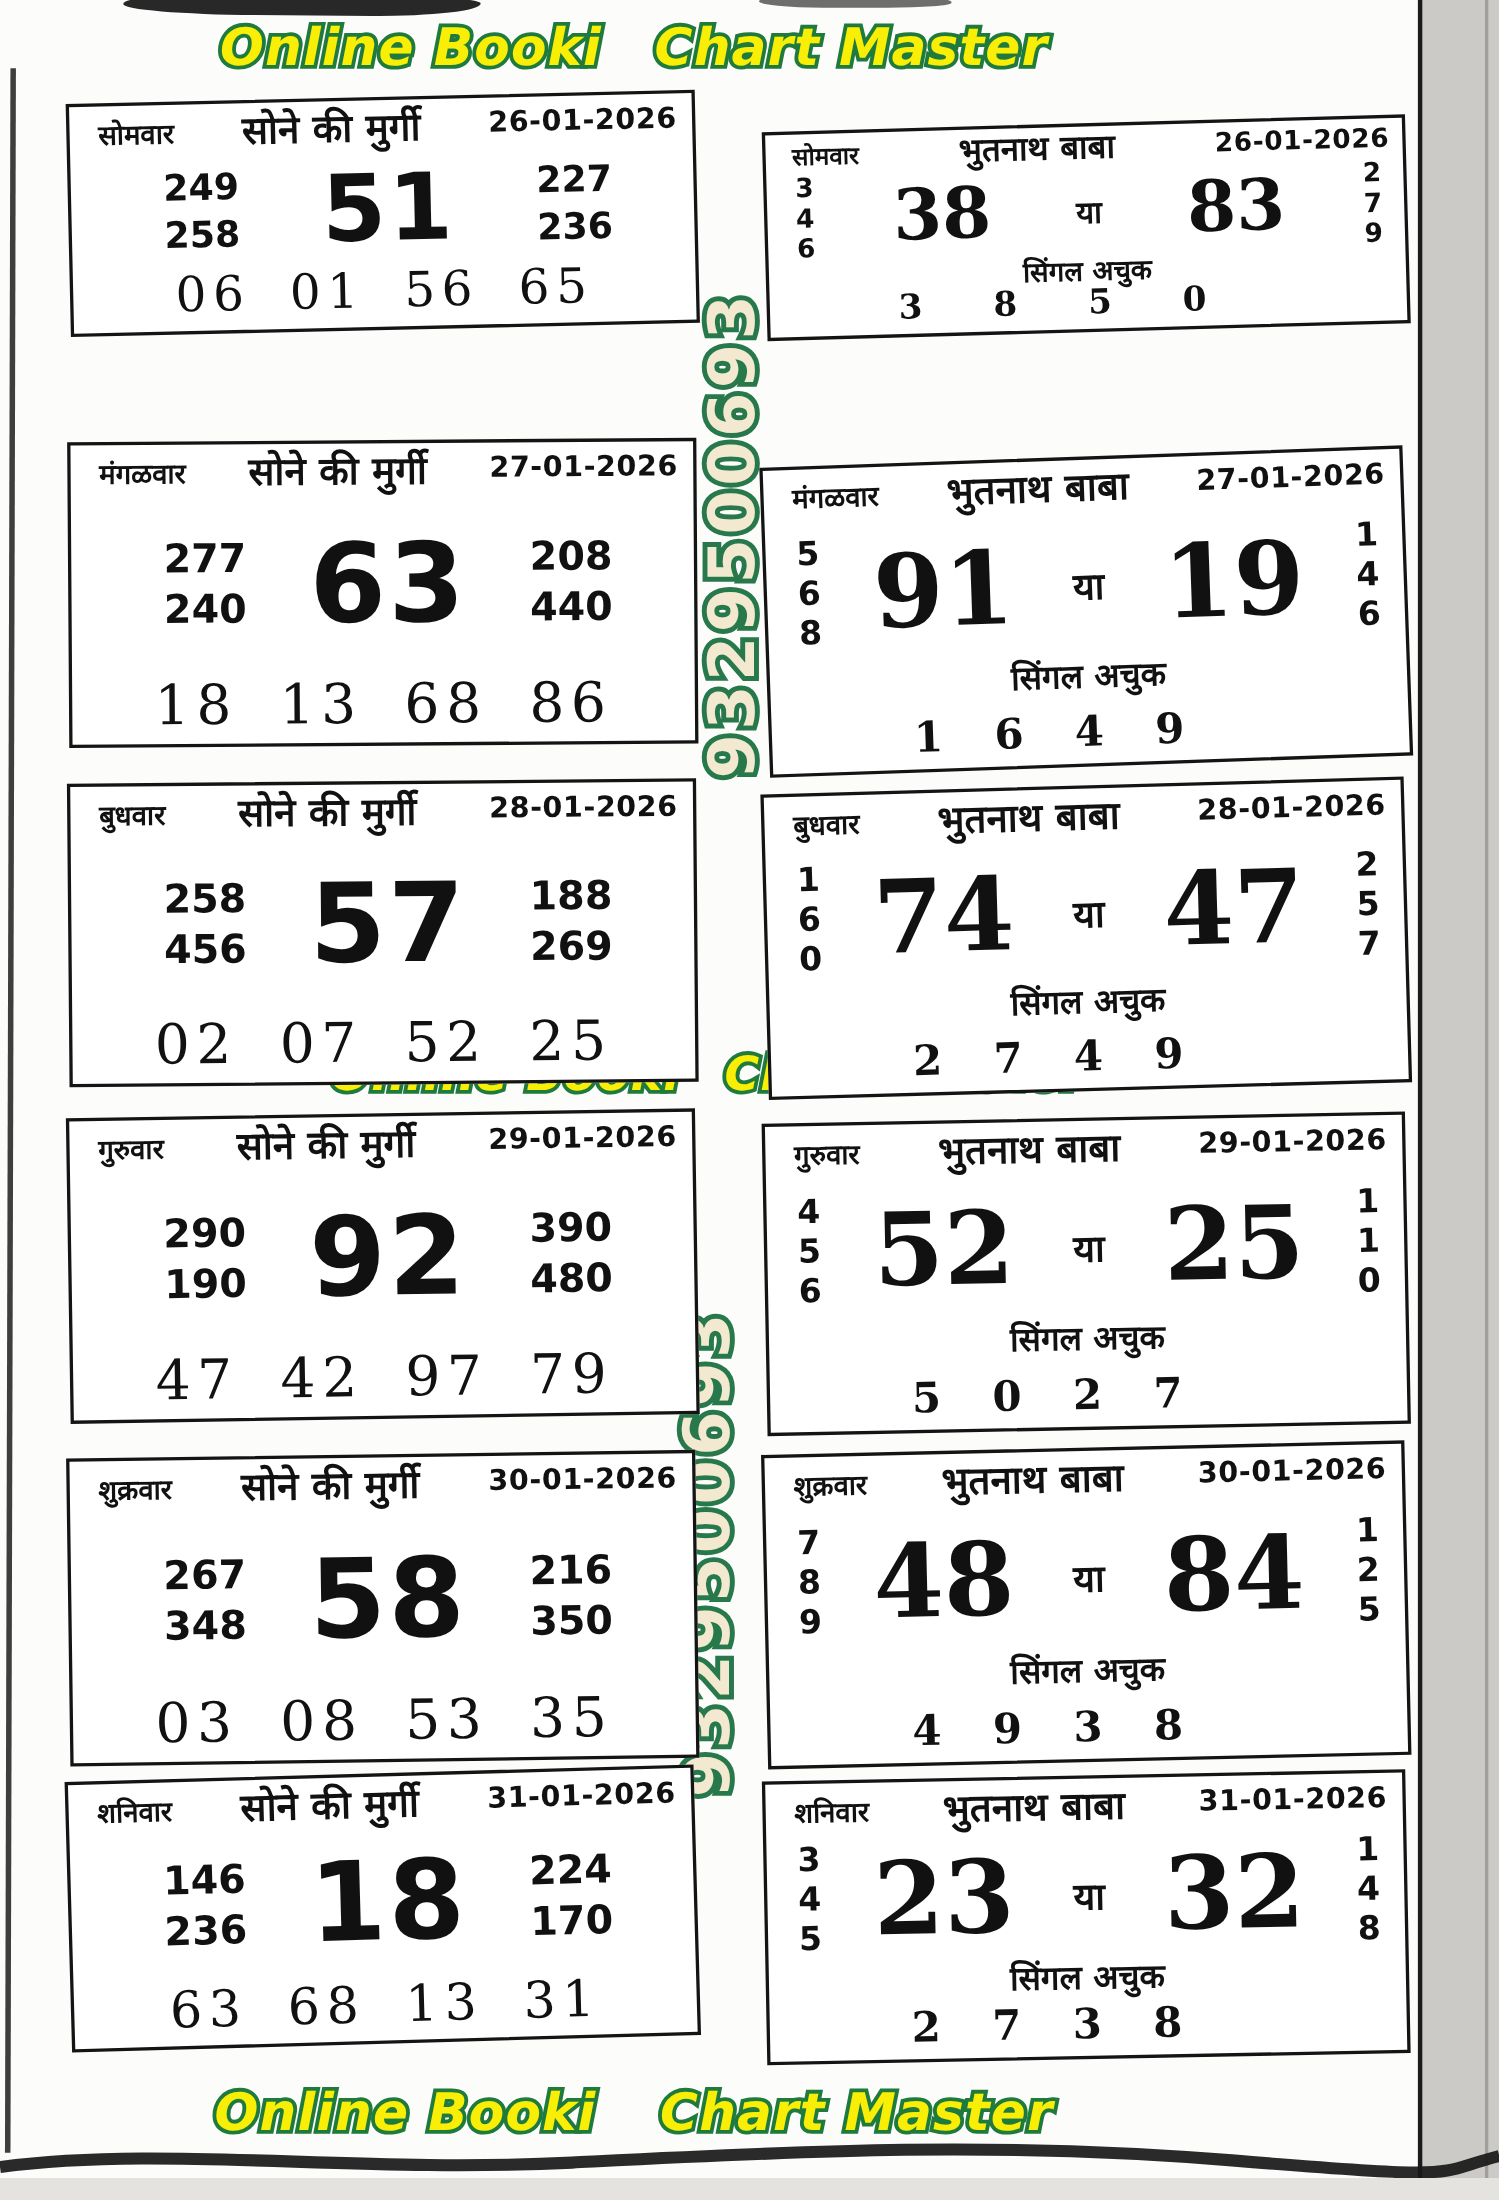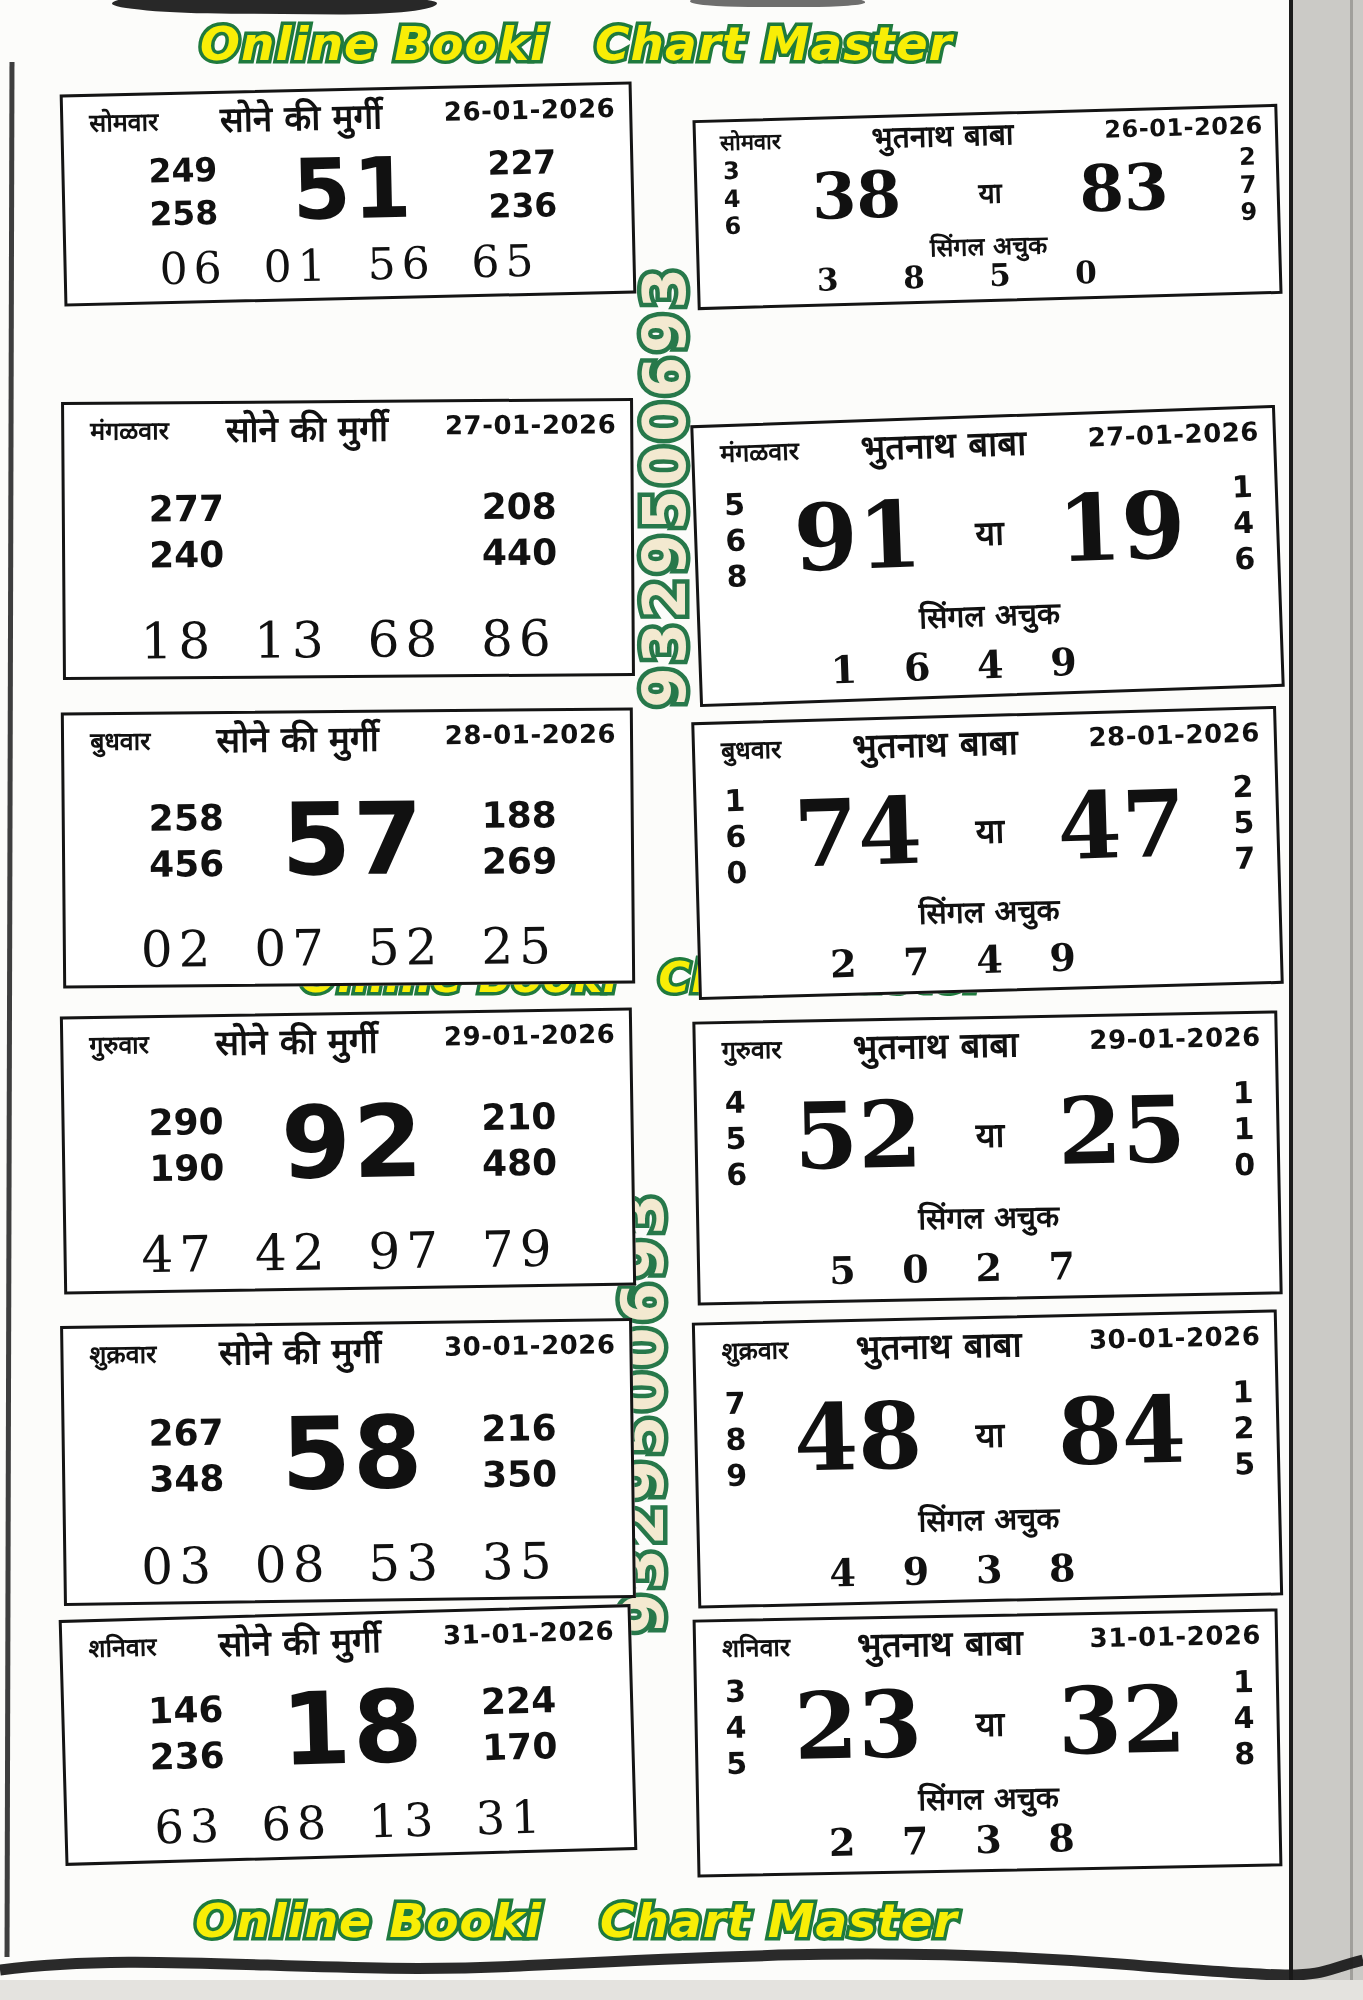--- a/index.html
+++ b/index.html
@@ -132,20 +132,21 @@
   <div class="bh">
     <span class="day">मंगळवार</span>
     <span class="title">सोने की मुर्गी</span>
     <span class="date">27-01-2026</span>
   </div>
   <div class="bm-l">
     <div class="pair">
       <span>277</span>
       <span>240</span>
     </div>
+    <div class="big-l">63</div>
     <div class="pair">
       <span>208</span>
       <span>440</span>
     </div>
   </div>
   <div class="brow">18 13 68 86</div>
 </div>
 
 <div class="box l2">
   <div class="bh">
@@ -173,21 +174,21 @@
     <span class="title">सोने की मुर्गी</span>
     <span class="date">29-01-2026</span>
   </div>
   <div class="bm-l">
     <div class="pair">
       <span>290</span>
       <span>190</span>
     </div>
     <div class="big-l">92</div>
     <div class="pair">
-      <span>210</span>
+      <span>390</span>
       <span>480</span>
     </div>
   </div>
   <div class="brow">47 42 97 79</div>
 </div>
 
 <div class="box l4">
   <div class="bh">
     <span class="day">शुक्रवार</span>
     <span class="title">सोने की मुर्गी</span>

